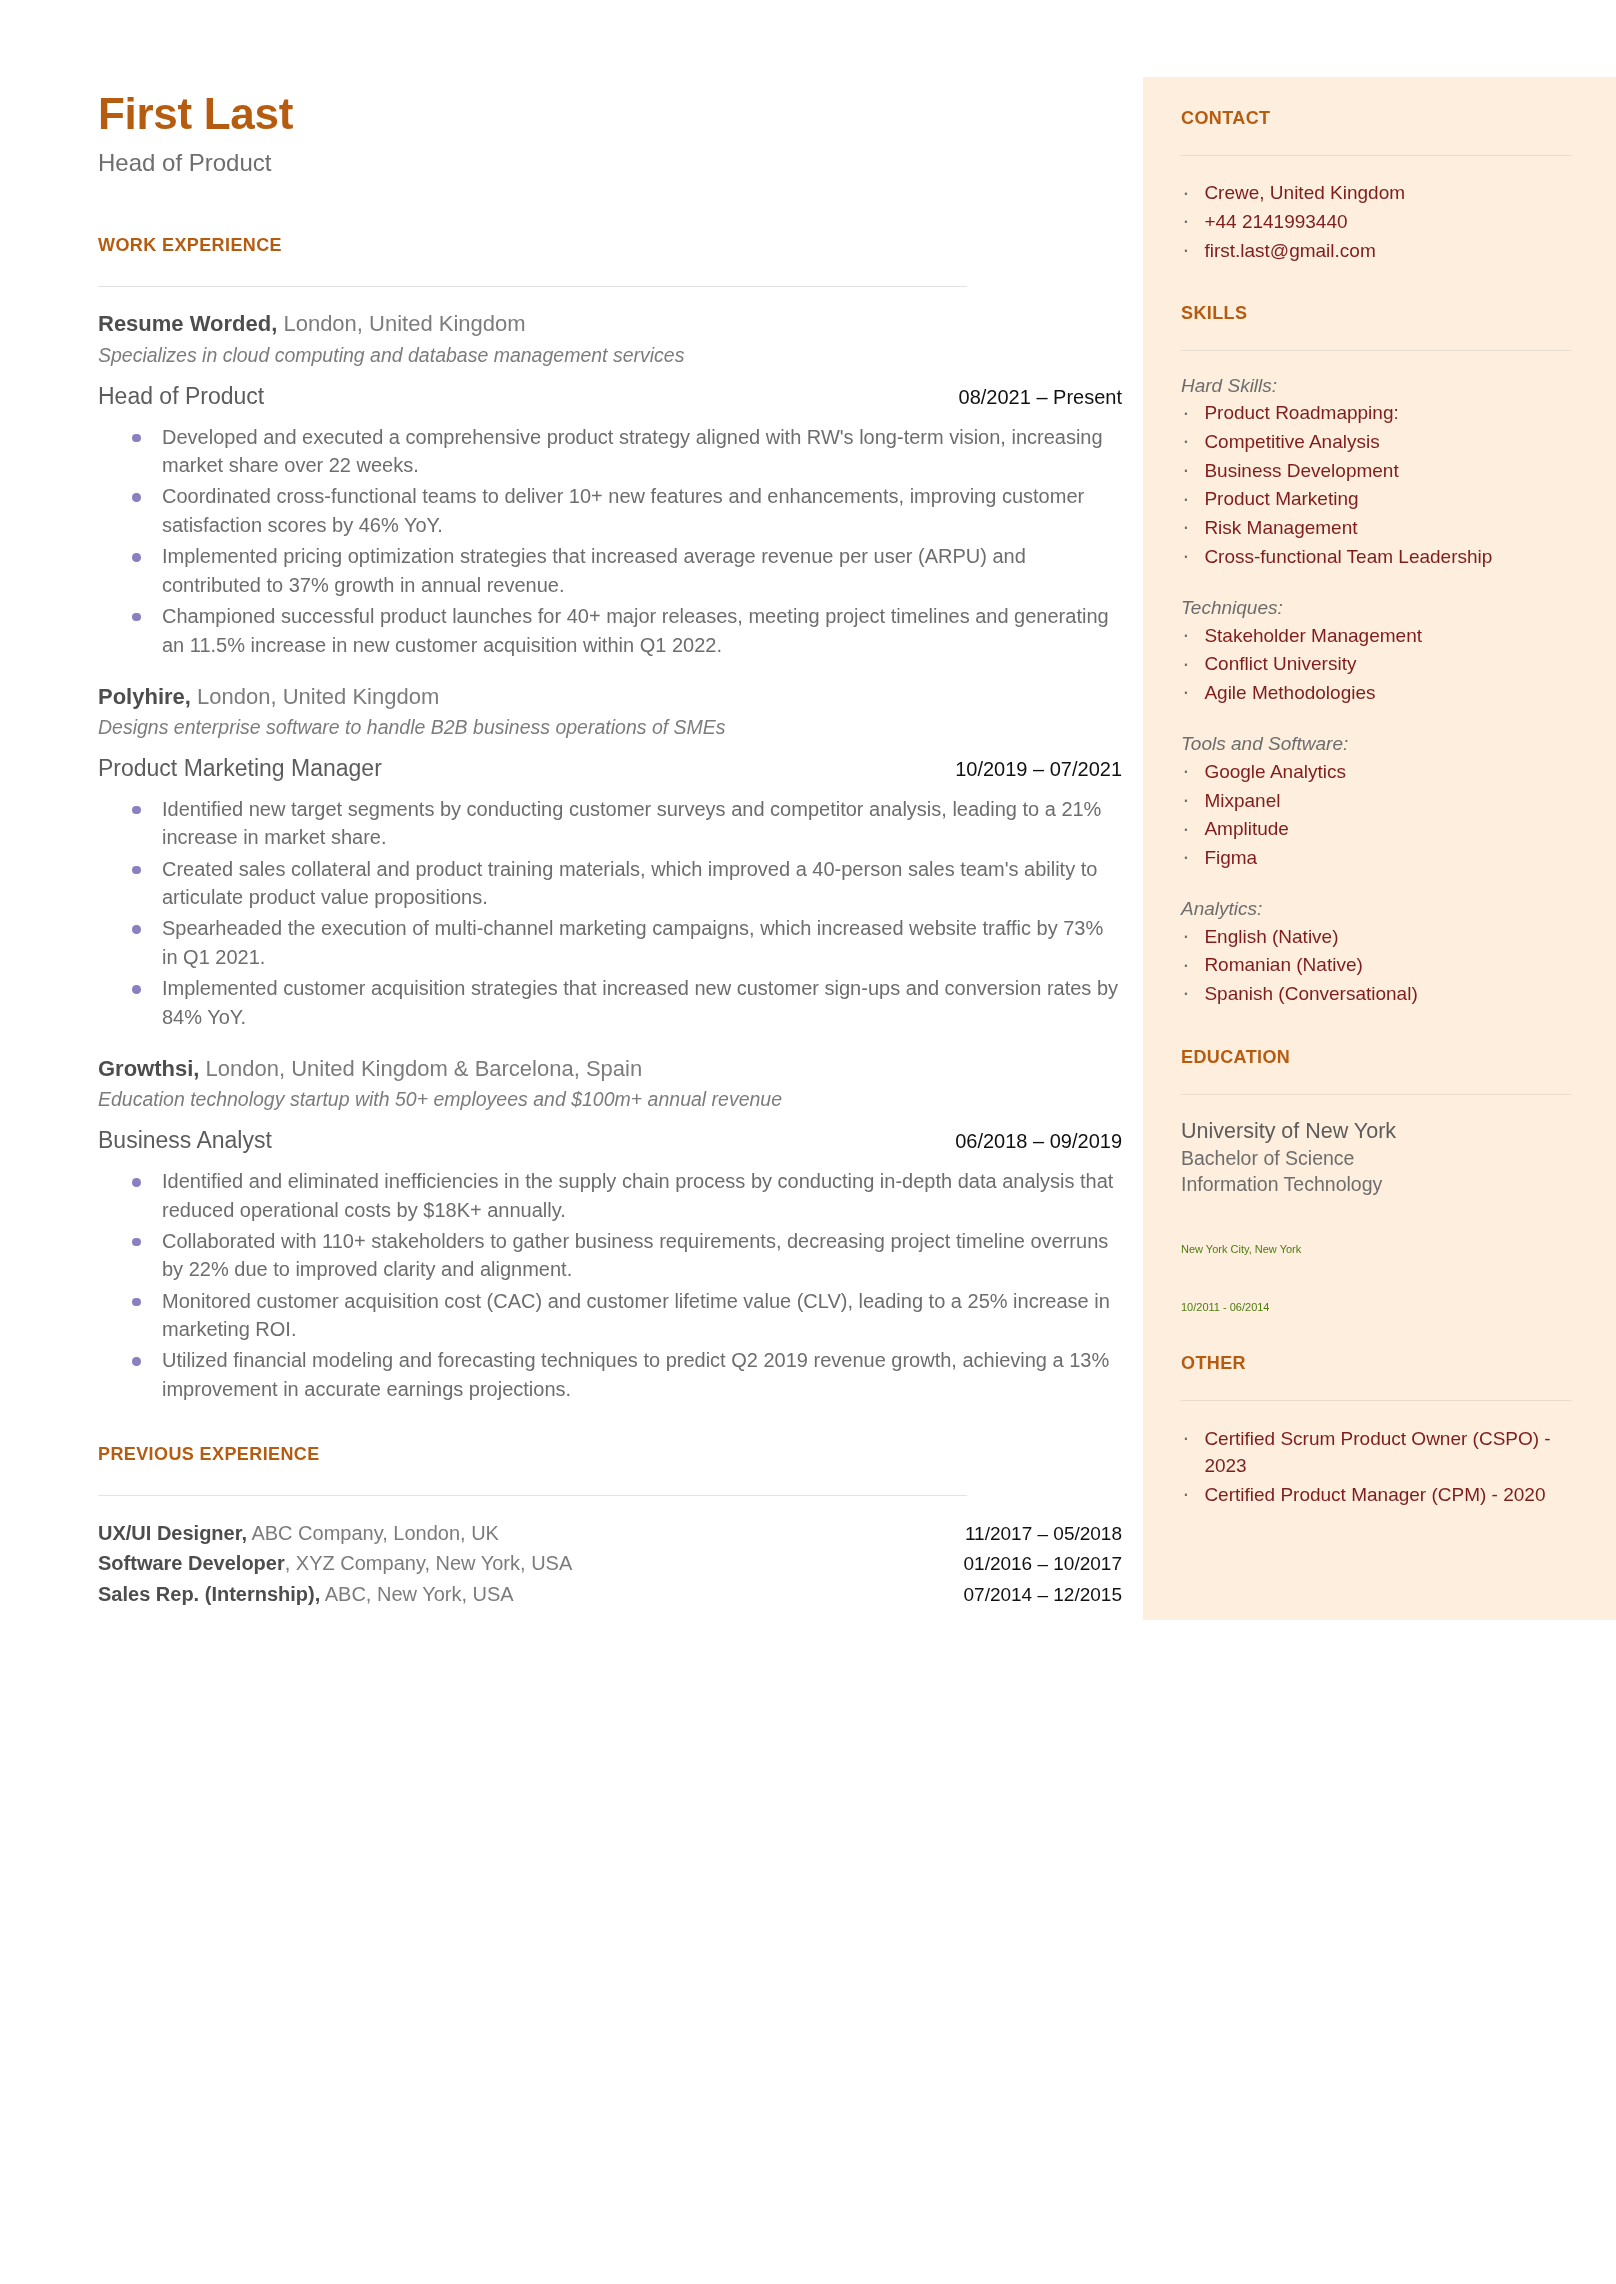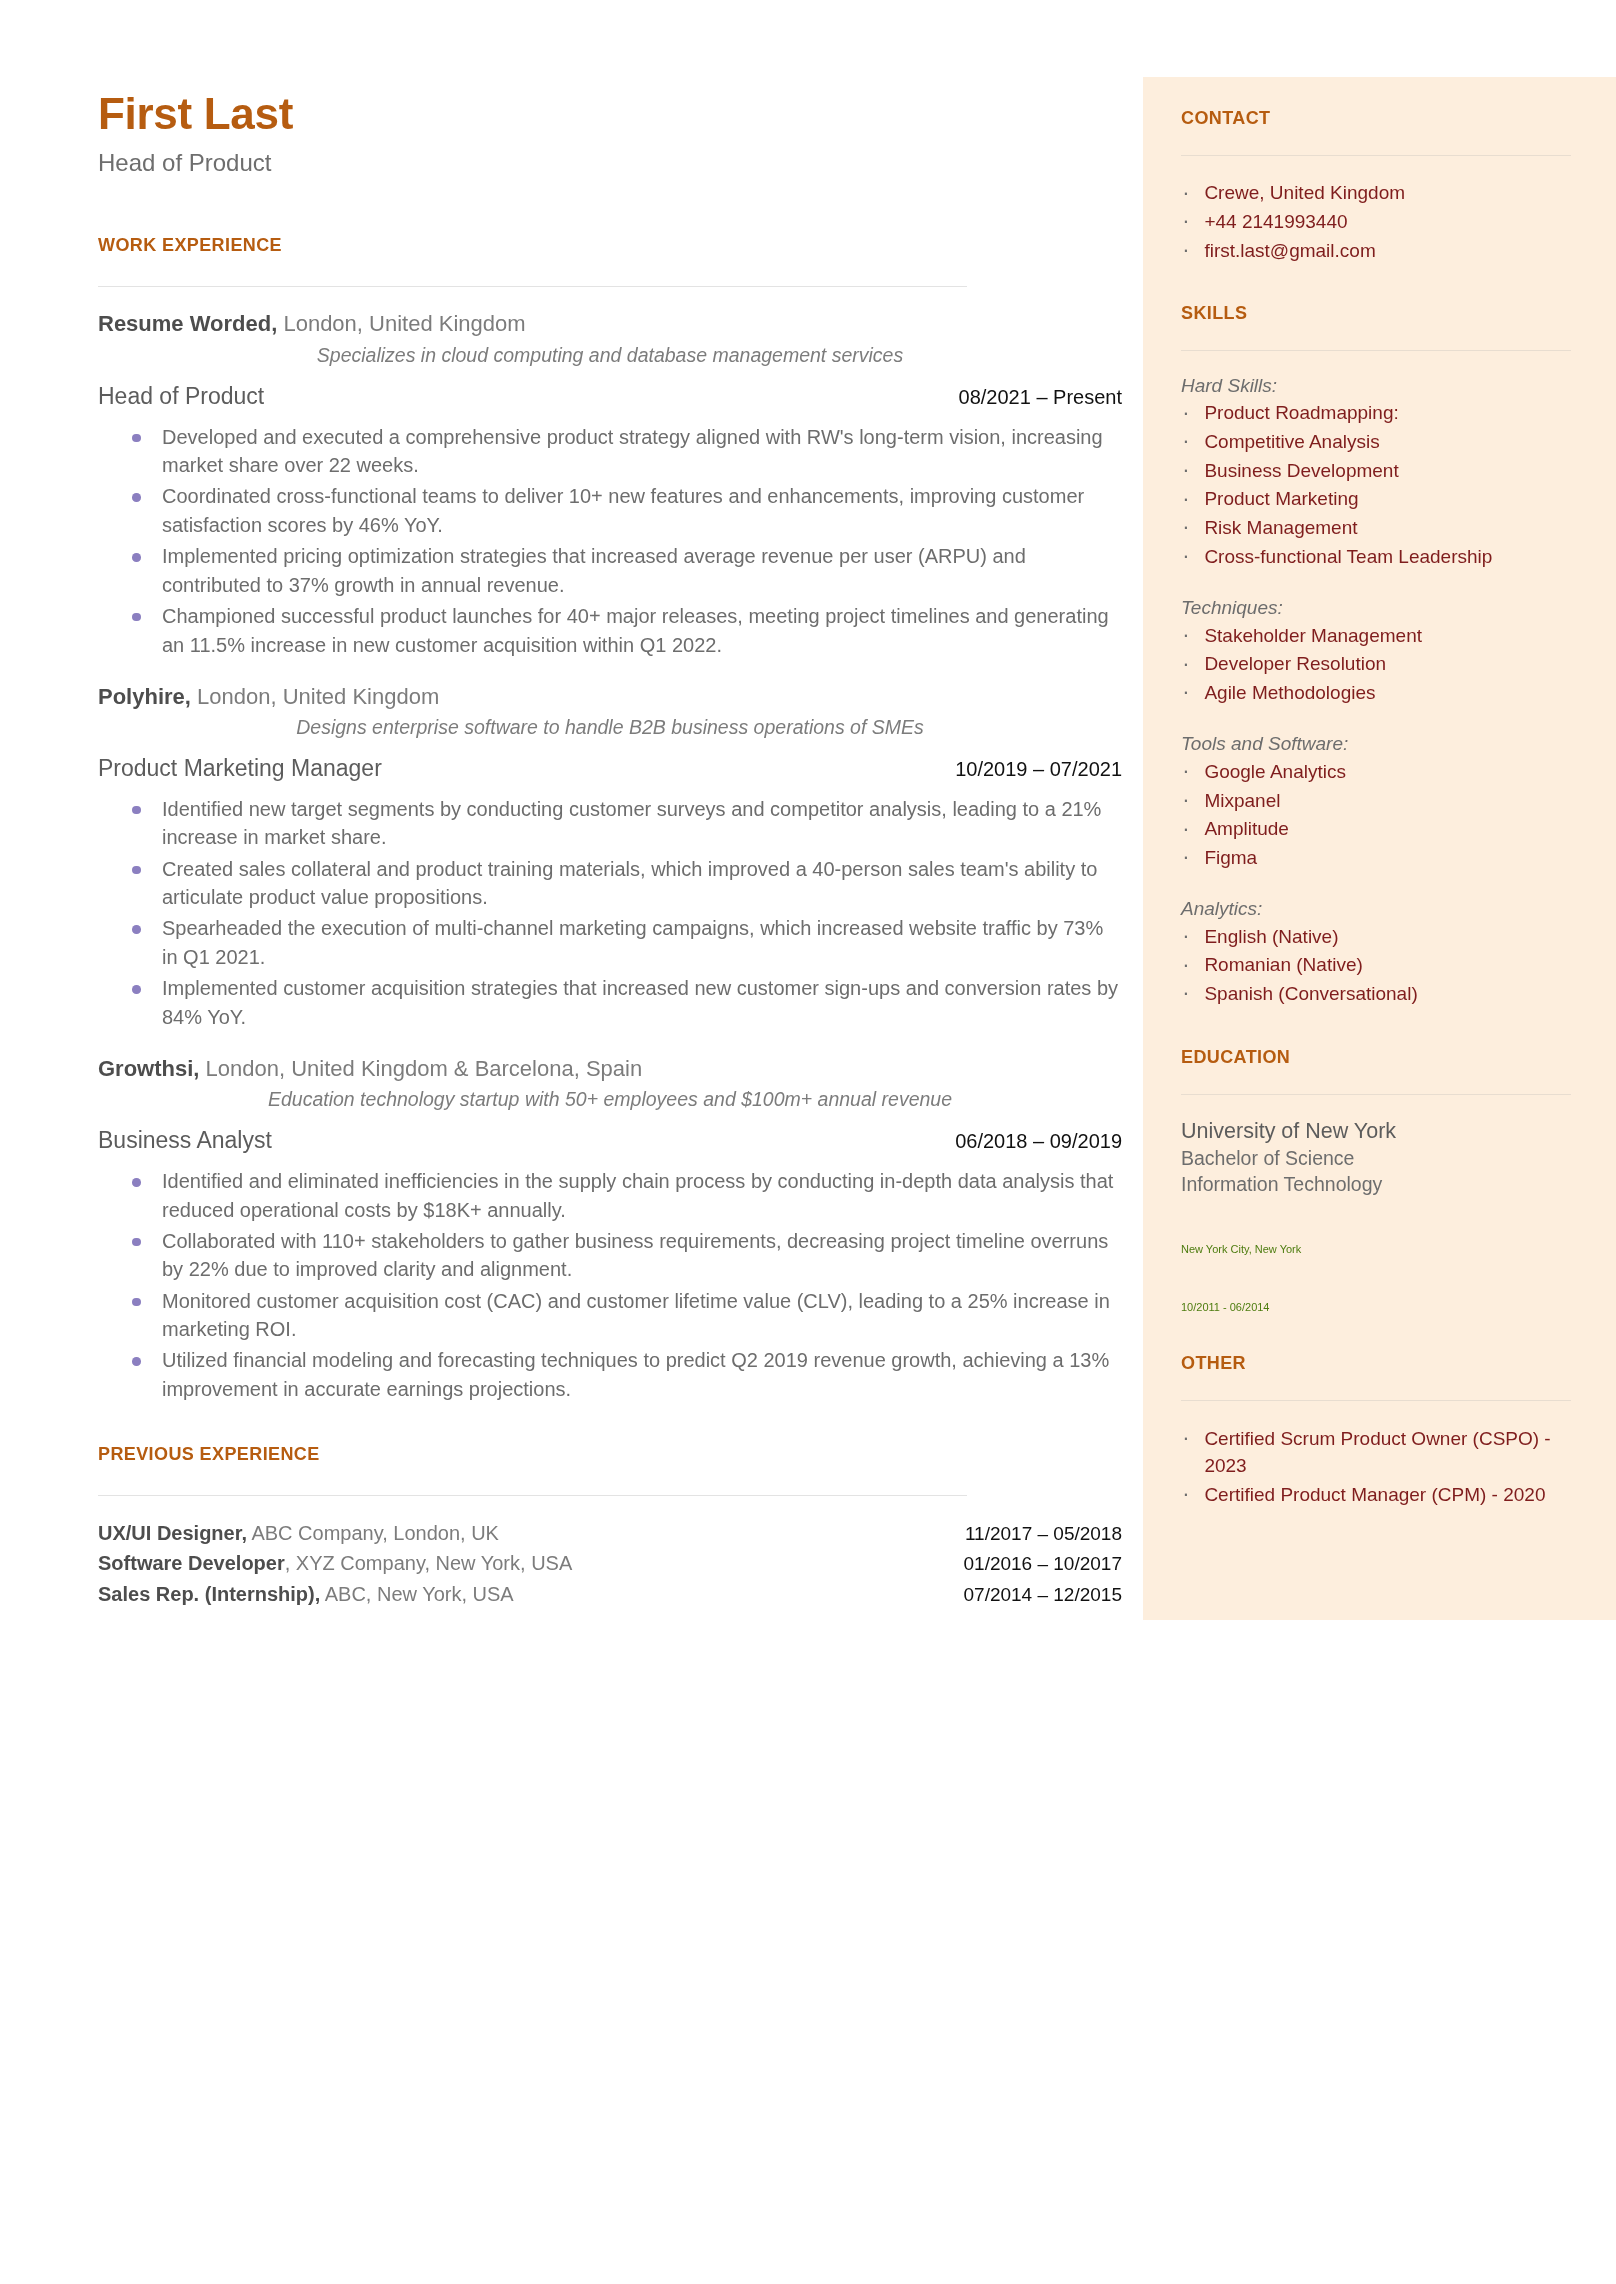--- a/index.html
+++ b/index.html
@@ -79,21 +79,20 @@
     color: #7c7c7c;
     line-height: 1.25;
   }
   .job-company b { color: #4d4d4d; font-weight: bold; }
   .job-desc {
     font-size: 19.5px;
     font-style: italic;
     color: #7c7c7c;
     margin-top: 5.2px;
     line-height: 1.3;
-    text-align: center;
   }
   .job-row {
     display: flex;
     justify-content: space-between;
     align-items: baseline;
     margin-top: 14.3px;
   }
   .job-title {
     font-size: 23px;
     color: #5c5c5c;
@@ -245,21 +244,21 @@
           <li>Product Marketing</li>
           <li>Risk Management</li>
           <li>Cross-functional Team Leadership</li>
         </ul>
       </div>
 
       <div class="skill-group">
         <div class="skill-group-label">Techniques:</div>
         <ul class="side-list">
           <li>Stakeholder Management</li>
-          <li>Developer Resolution</li>
+          <li>Conflict University</li>
           <li>Agile Methodologies</li>
         </ul>
       </div>
 
       <div class="skill-group">
         <div class="skill-group-label">Tools and Software:</div>
         <ul class="side-list">
           <li>Google Analytics</li>
           <li>Mixpanel</li>
           <li>Amplitude</li>

